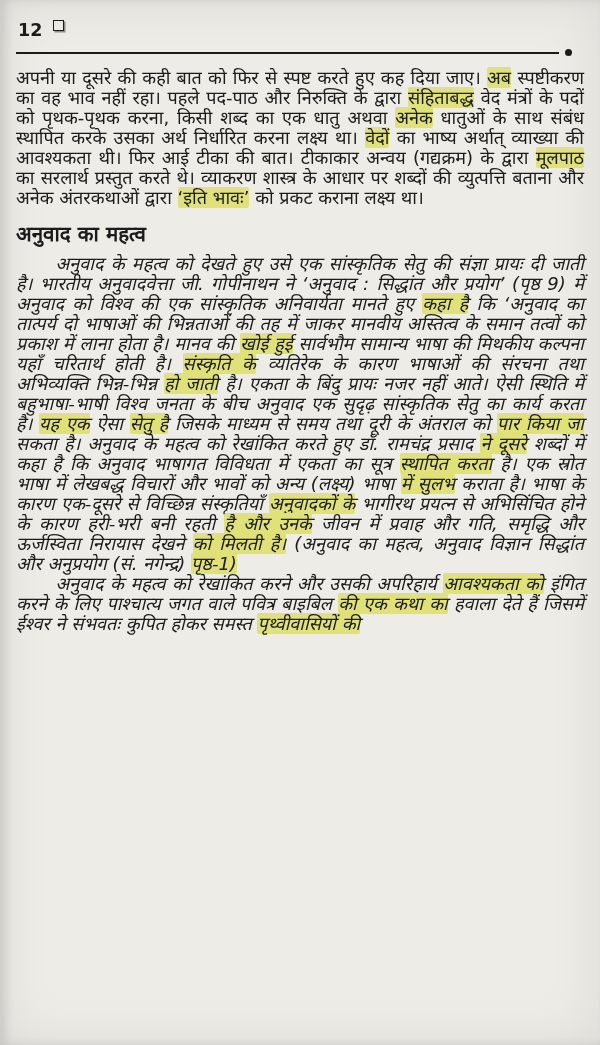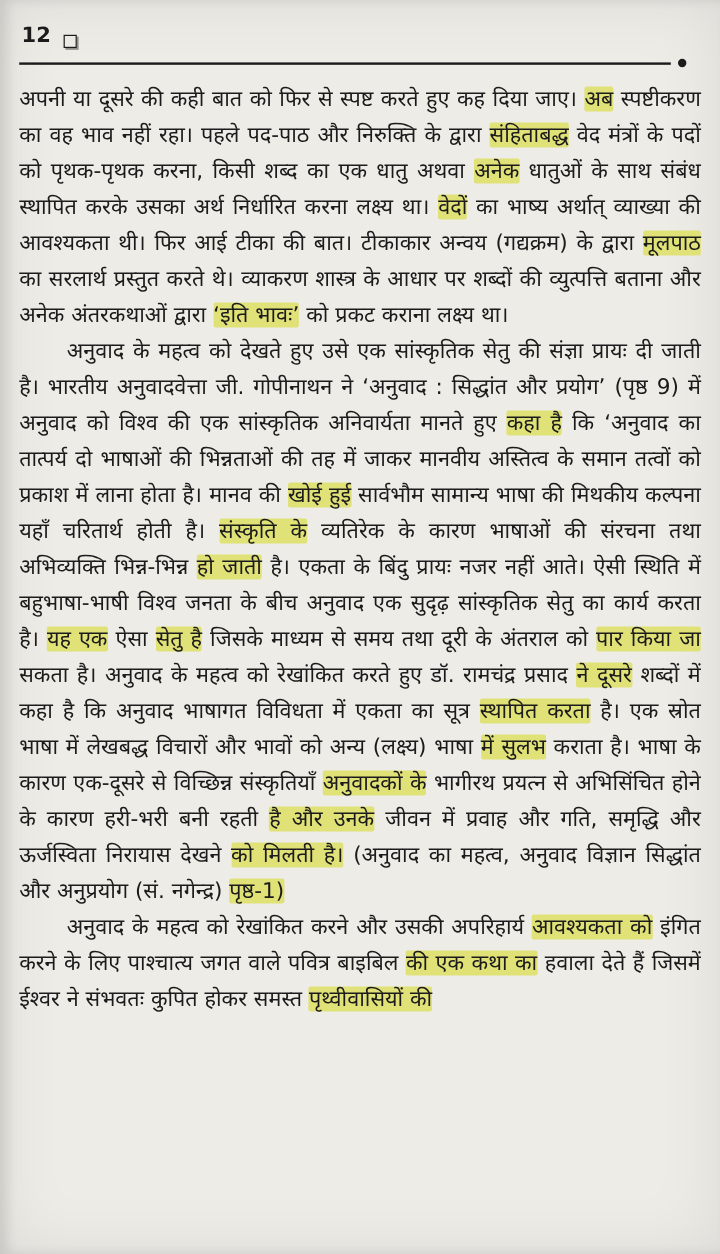--- a/index.html
+++ b/index.html
@@ -12,21 +12,21 @@
     margin: 0;
     padding: 20px 16px 0 16px;
     background: var(--paper, #edece7);
     color: var(--ink, #1b1b1b);
     font-family: "DejaVu Sans", sans-serif;
     overflow: hidden;
     box-shadow: inset 0 0 55px rgba(0,0,0,0.08), inset 6px 0 10px rgba(0,0,0,0.10);
   }
   .header {
     display: flex;
-    align-items: flex-end;
+    align-items: flex-start;
     gap: 11px;
     font-weight: bold;
     font-size: 17.5px;
     padding-left: 2px;
   }
   .sq {
     width: 9px;
     height: 9px;
     border: 1.8px solid var(--ink, #1b1b1b);
     display: inline-block;
@@ -45,25 +45,25 @@
   }
   .rule-dot {
     width: 7px;
     height: 7px;
     border-radius: 50%;
     background: var(--ink, #1b1b1b);
     margin-left: 6px;
   }
   .body-text {
     font-size: 18px;
-    line-height: 30px;
+    line-height: 20px;
     text-align: justify;
   }
   .para { margin: 0; }
-  .para.indent { text-indent: 2.2em; }
+  .para.indent { text-indent: 2.2em; font-style: italic; }
   .section-heading {
     font-size: 20.5px;
     font-weight: bold;
     margin: 16px 0 10px 0;
     text-align: left;
   }
   .hl {
     background: var(--highlight, #e0e176);
     border-radius: 2px;
     box-decoration-break: clone;
@@ -80,17 +80,18 @@
     <span class="sq"></span>
   </header>
 
   <div class="rule">
     <span class="rule-line"></span>
     <span class="rule-dot"></span>
   </div>
 
   <main class="body-text" id="content">
       <p class="para"><span>अपनी या दूसरे की कही बात को फिर से स्पष्ट करते हुए कह दिया जाए। </span><span class="hl">अब</span><span> स्पष्टीकरण का वह भाव नहीं रहा। पहले पद-पाठ और निरुक्ति के द्वारा </span><span class="hl">संहिताबद्ध</span><span> वेद मंत्रों के पदों को पृथक-पृथक करना, किसी शब्द का एक धातु अथवा </span><span class="hl">अनेक</span><span> धातुओं के साथ संबंध स्थापित करके उसका अर्थ निर्धारित करना लक्ष्य था। </span><span class="hl">वेदों</span><span> का भाष्य अर्थात् व्याख्या की आवश्यकता थी। फिर आई टीका की बात। टीकाकार अन्वय (गद्यक्रम) के द्वारा </span><span class="hl">मूलपाठ</span><span> का सरलार्थ प्रस्तुत करते थे। व्याकरण शास्त्र के आधार पर शब्दों की व्युत्पत्ति बताना और अनेक अंतरकथाओं द्वारा </span><span class="hl">‘इति भावः’</span><span> को प्रकट कराना लक्ष्य था।</span></p>
+      <h2 class="section-heading">अनुवाद का महत्व</h2>
       <p class="para indent"><span>अनुवाद के महत्व को देखते हुए उसे एक सांस्कृतिक सेतु की संज्ञा प्रायः दी जाती है। भारतीय अनुवादवेत्ता जी. गोपीनाथन ने ‘अनुवाद : सिद्धांत और प्रयोग’ (पृष्ठ 9) में अनुवाद को विश्व की एक सांस्कृतिक अनिवार्यता मानते हुए </span><span class="hl">कहा है</span><span> कि ‘अनुवाद का तात्पर्य दो भाषाओं की भिन्नताओं की तह में जाकर मानवीय अस्तित्व के समान तत्वों को प्रकाश में लाना होता है। मानव की </span><span class="hl">खोई हुई</span><span> सार्वभौम सामान्य भाषा की मिथकीय कल्पना यहाँ चरितार्थ होती है। </span><span class="hl">संस्कृति के</span><span> व्यतिरेक के कारण भाषाओं की संरचना तथा अभिव्यक्ति भिन्न-भिन्न </span><span class="hl">हो जाती</span><span> है। एकता के बिंदु प्रायः नजर नहीं आते। ऐसी स्थिति में बहुभाषा-भाषी विश्व जनता के बीच अनुवाद एक सुदृढ़ सांस्कृतिक सेतु का कार्य करता है। </span><span class="hl">यह एक</span><span> ऐसा </span><span class="hl">सेतु है</span><span> जिसके माध्यम से समय तथा दूरी के अंतराल को </span><span class="hl">पार किया जा</span><span> सकता है। अनुवाद के महत्व को रेखांकित करते हुए डॉ. रामचंद्र प्रसाद </span><span class="hl">ने दूसरे</span><span> शब्दों में कहा है कि अनुवाद भाषागत विविधता में एकता का सूत्र </span><span class="hl">स्थापित करता</span><span> है। एक स्रोत भाषा में लेखबद्ध विचारों और भावों को अन्य (लक्ष्य) भाषा </span><span class="hl">में सुलभ</span><span> कराता है। भाषा के कारण एक-दूसरे से विच्छिन्न संस्कृतियाँ </span><span class="hl">अनुवादकों के</span><span> भागीरथ प्रयत्न से अभिसिंचित होने के कारण हरी-भरी बनी रहती </span><span class="hl">है और उनके</span><span> जीवन में प्रवाह और गति, समृद्धि और ऊर्जस्विता निरायास देखने </span><span class="hl">को मिलती है।</span><span> (अनुवाद का महत्व, अनुवाद विज्ञान सिद्धांत और अनुप्रयोग (सं. नगेन्द्र) </span><span class="hl">पृष्ठ-1)</span></p>
       <p class="para indent"><span>अनुवाद के महत्व को रेखांकित करने और उसकी अपरिहार्य </span><span class="hl">आवश्यकता को</span><span> इंगित करने के लिए पाश्चात्य जगत वाले पवित्र बाइबिल </span><span class="hl">की एक कथा का</span><span> हवाला देते हैं जिसमें ईश्वर ने संभवतः कुपित होकर समस्त </span><span class="hl">पृथ्वीवासियों की</span></p>
     </main>
 
 </div>
 
 </body></html>

